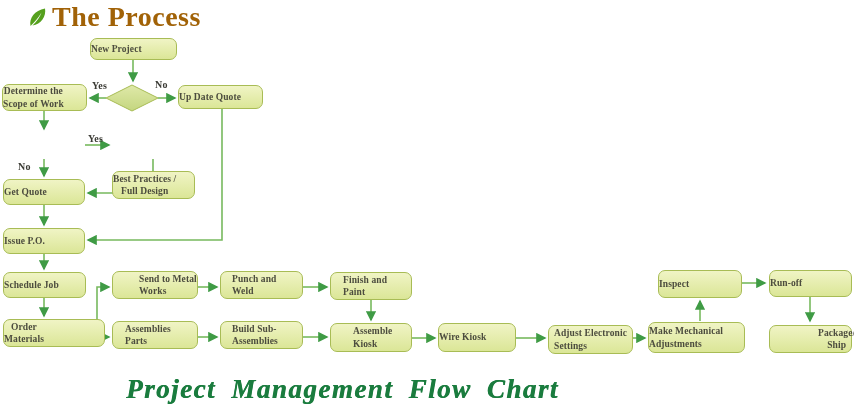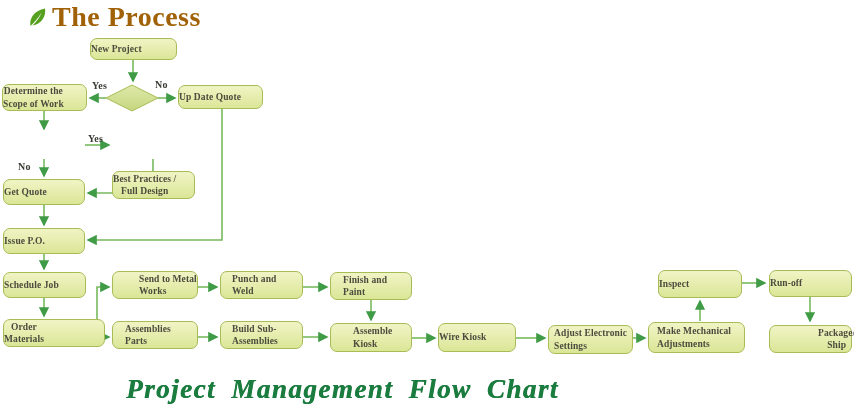--- a/index.html
+++ b/index.html
@@ -152,21 +152,21 @@
       <span>Assemble
 Kiosk</span>
     </div>
   <div class="node" style="left:438px;top:323px;width:78px;height:29px;">
       <span>Wire Kiosk</span>
     </div>
   <div class="node left" style="left:548px;top:325px;width:85px;height:29px;padding-left:5px;">
       <span>Adjust Electronic
 Settings</span>
     </div>
-  <div class="node left" style="left:648px;top:322px;width:97px;height:31px;padding-left:8px;">
+  <div class="node left" style="left:648px;top:322px;width:97px;height:31px;">
       <span>Make Mechanical
 Adjustments</span>
     </div>
   <div class="node" style="left:658px;top:270px;width:84px;height:28px;">
       <span>Inspect</span>
     </div>
   <div class="node" style="left:769px;top:270px;width:83px;height:27px;border-radius:7px;">
       <span>Run-off</span>
     </div>
   <div class="node" style="left:769px;top:325px;width:83px;height:28px;padding-left:48px;">

